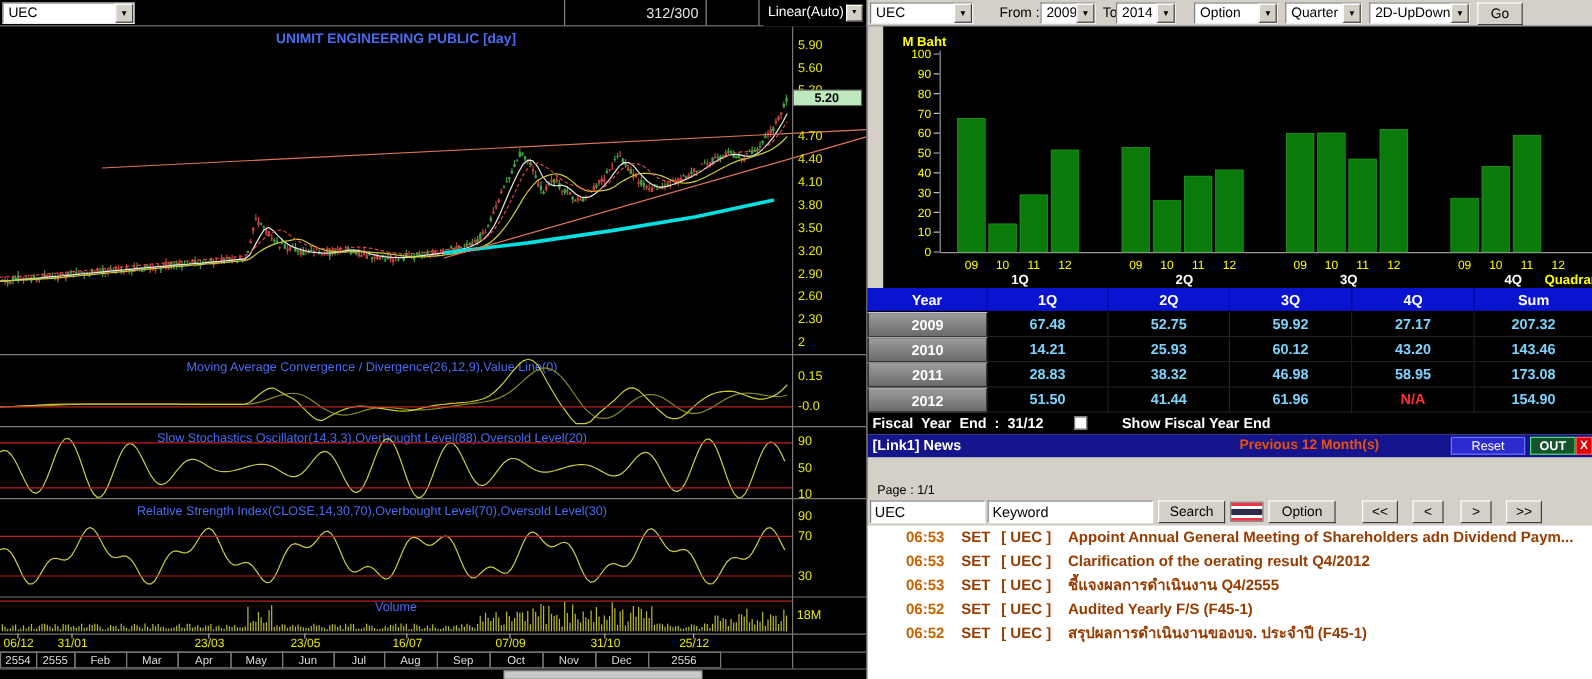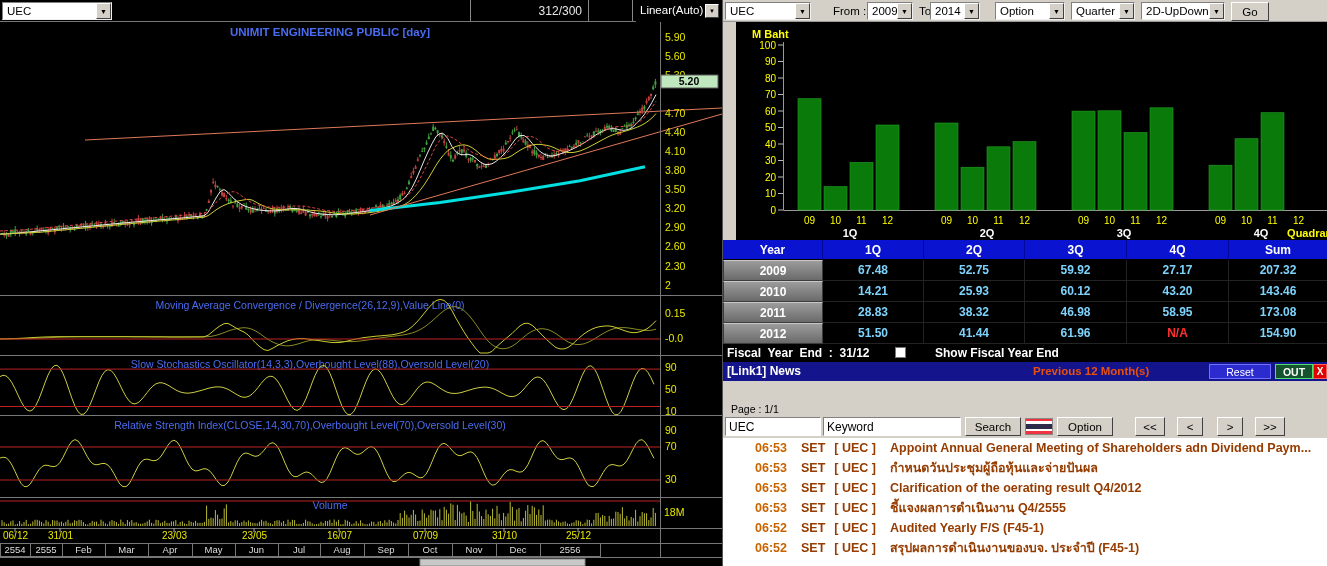--- a/index.html
+++ b/index.html
@@ -1239,20 +1239,19 @@
       <span class="flag"></span>
       <button class="btn3d" style="left:334px;width:56px;">Option</button>
       <button class="btn3d" style="left:412px;width:30px;">&lt;&lt;</button>
       <button class="btn3d" style="left:454px;width:26px;">&lt;</button>
       <button class="btn3d" style="left:494px;width:26px;">&gt;</button>
       <button class="btn3d" style="left:532px;width:30px;">&gt;&gt;</button>
     </div>
 
     <div id="news-list">
         <div class="news-row"><span class="news-time">06:53</span><span class="news-src">SET</span><span class="news-sym">[ UEC ]</span><span class="news-title">Appoint Annual General Meeting of Shareholders adn Dividend Paym...</span></div>
-        <div class="news-row"><span class="news-time">06:53</span><span class="news-src">SET</span><span class="news-sym">[ UEC ]</span><span class="news-title">กำหนดวันประชุมผู้ถือหุ้นและจ่ายปันผล</span></div>
         <div class="news-row"><span class="news-time">06:53</span><span class="news-src">SET</span><span class="news-sym">[ UEC ]</span><span class="news-title">Clarification of the oerating result Q4/2012</span></div>
         <div class="news-row"><span class="news-time">06:53</span><span class="news-src">SET</span><span class="news-sym">[ UEC ]</span><span class="news-title">ชี้แจงผลการดำเนินงาน Q4/2555</span></div>
         <div class="news-row"><span class="news-time">06:52</span><span class="news-src">SET</span><span class="news-sym">[ UEC ]</span><span class="news-title">Audited Yearly F/S (F45-1)</span></div>
         <div class="news-row"><span class="news-time">06:52</span><span class="news-src">SET</span><span class="news-sym">[ UEC ]</span><span class="news-title">สรุปผลการดำเนินงานของบจ. ประจำปี (F45-1)</span></div>
       </div>
   </div>
 </div>
 
 </body></html>

